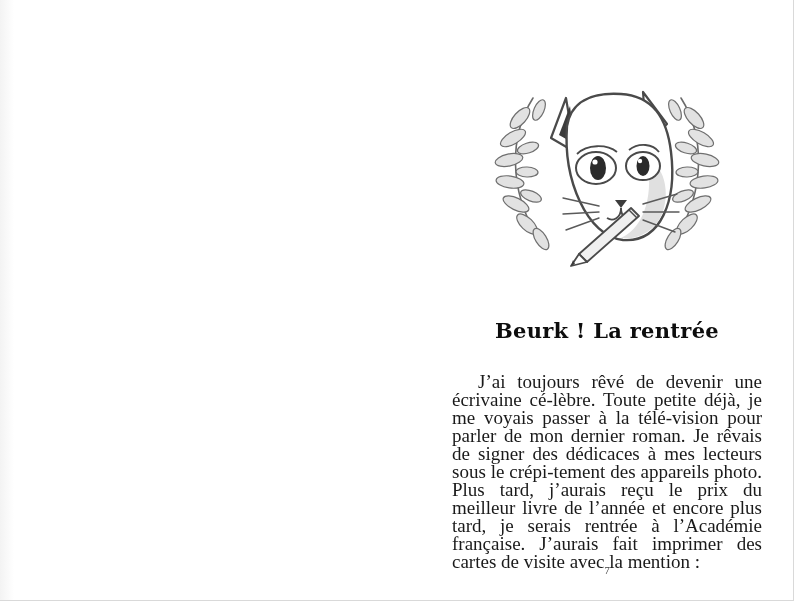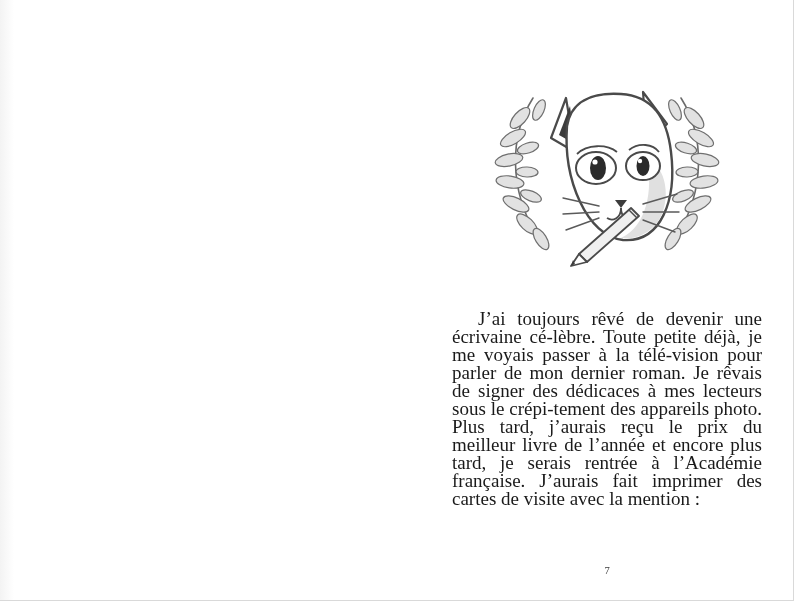--- a/index.html
+++ b/index.html
@@ -173,20 +173,21 @@
 
         <g>
           <path d="M108 214 L160 168 L168 176 L116 222 Z" fill="#f0f0f0" stroke="#4a4a4a" stroke-width="1.8" stroke-linejoin="round"></path>
           <path d="M108 214 L116 222 L100 226 Z" fill="#ffffff" stroke="#4a4a4a" stroke-width="1.8" stroke-linejoin="round"></path>
           <path d="M100 226 L104 224 L102 220 Z" fill="#3c3c3c"></path>
           <path d="M158 170 L166 178" stroke="#4a4a4a" stroke-width="1.4"></path>
         </g>
       </g>
     </svg>
 
+    <h1 class="chapter-title">Beurk ! La rentrée</h1>
 
     <p class="body-text">J’ai toujours rêvé de devenir une écrivaine cé-lèbre. Toute petite déjà, je me voyais passer à la télé-vision pour parler de mon dernier roman. Je rêvais de signer des dédicaces à mes lecteurs sous le crépi-tement des appareils photo. Plus tard, j’aurais reçu le prix du meilleur livre de l’année et encore plus tard, je serais rentrée à l’Académie française. J’aurais fait imprimer des cartes de visite avec la mention :</p>
 
   </div>
 
   <div class="folio">7</div>
 
 </div>
 
 </body></html>

